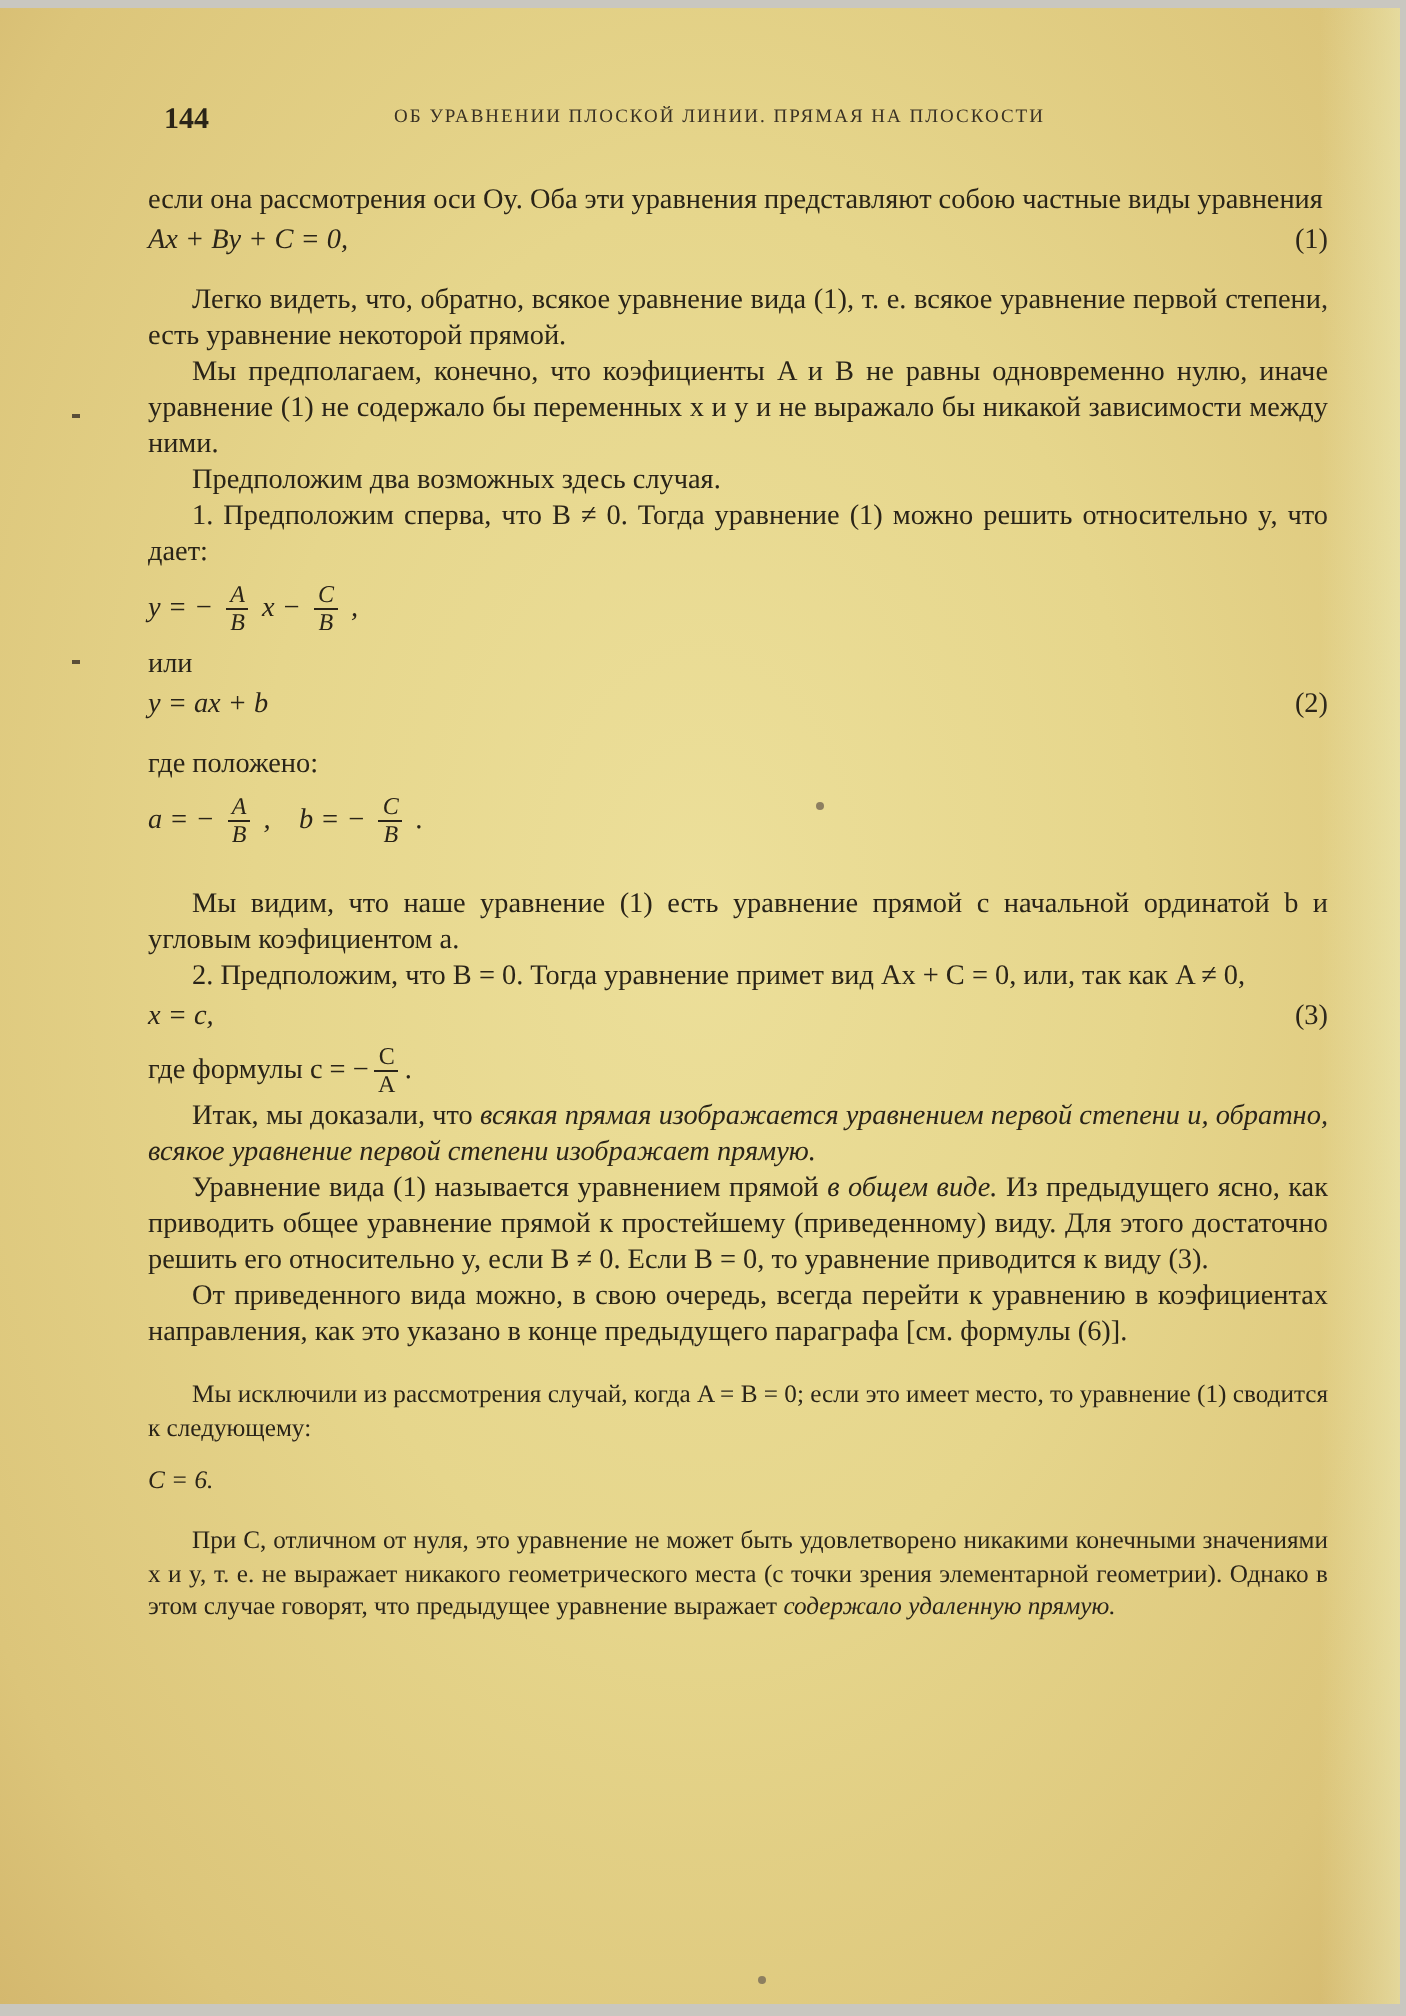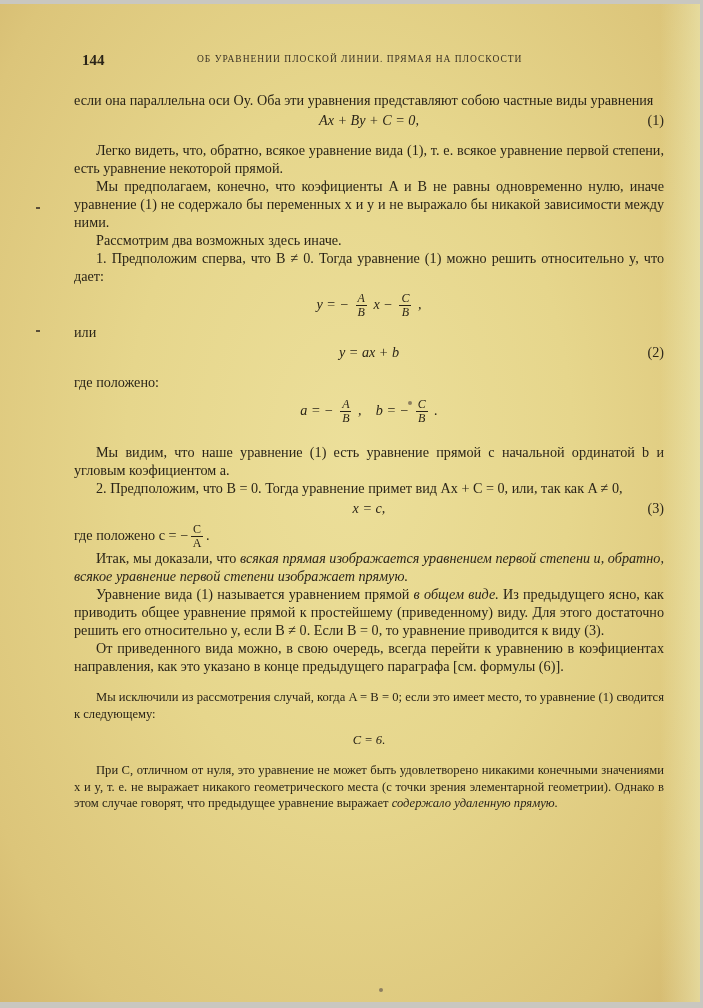--- a/index.html
+++ b/index.html
@@ -23,21 +23,21 @@
     font-size: 13px;
   }
   .page-num { position: absolute; left: 0; top: 0; font-weight: bold; font-size: 15px; }
   .running-head { position: absolute; left: 95px; top: 2px; font-size: 9.5px; letter-spacing: 1px; color: #3a3224; margin-left: 20px; }
   .body-text {
     position: absolute; left: 74px; top: 87px; width: 590px;
     font-size: 14.2px; line-height: 18px; text-align: justify;
   }
   .p { margin: 0; }
   .indent { text-indent: 22px; }
-  .eq { position: relative; text-align: center; font-style: italic; margin: 2px 0; height: 20px; }
+  .eq { position: relative; font-style: italic; margin: 2px 0; height: 20px; }
   .eq .num { position: absolute; right: 0; top: 0; font-style: normal; }
   .frac { display: inline-flex; flex-direction: column; vertical-align: middle; align-items: center; font-size: 12px; line-height: 13px; margin: 0 3px; }
   .frac .top { border-bottom: 1px solid #2a2418; padding: 0 2px; }
   .eq-tall { height: 34px; line-height: 34px; }
   .gap-s { height: 8px; }
   .gap-m { height: 14px; }
   .it { font-style: italic; }
   .small { font-size: 12.6px; line-height: 16.5px; }
   .left-mark { position: absolute; left: 36px; width: 4px; height: 2px; background: #5a4e38; }
   .dot { position: absolute; width: 4px; height: 4px; border-radius: 50%; background: #8d7f60; }
@@ -50,29 +50,29 @@
     <span class="page-num">144</span>
     <span class="running-head">ОБ УРАВНЕНИИ ПЛОСКОЙ ЛИНИИ. ПРЯМАЯ НА ПЛОСКОСТИ</span>
   </div>
 
   <span class="left-mark" style="top:203px"></span>
   <span class="left-mark" style="top:326px"></span>
   <span class="dot" style="left:408px;top:397px"></span>
   <span class="dot" style="left:379px;top:984px"></span>
 
   <div class="body-text">
-    <p class="p">если она параллельна оси Oy. Оба эти уравнения представляют собою частные виды уравнения</p>
+    <p class="p">если она рассмотрения оси Oy. Оба эти уравнения представляют собою частные виды уравнения</p>
     <div class="eq">
       <span>Ax + By + C = 0,</span>
       <span class="num">(1)</span>
     </div>
     <div class="gap-s"></div>
     <p class="p indent">Легко видеть, что, обратно, всякое уравнение вида (1), т. е. всякое уравнение первой степени, есть уравнение некоторой прямой.</p>
     <p class="p indent">Мы предполагаем, конечно, что коэфициенты A и B не равны одновременно нулю, иначе уравнение (1) не содержало бы переменных x и y и не выражало бы никакой зависимости между ними.</p>
-    <p class="p indent">Рассмотрим два возможных здесь иначе.</p>
+    <p class="p indent">Предположим два возможных здесь случая.</p>
     <p class="p indent">1. Предположим сперва, что B ≠ 0. Тогда уравнение (1) можно решить относительно y, что дает:</p>
 
     <div class="eq eq-tall">
       <span>y = −</span>
       <span class="frac">
           <span class="top">A</span>
           <span>B</span>
         </span>
       <span>x −</span>
       <span class="frac">
@@ -105,21 +105,21 @@
     </div>
     <div class="gap-m"></div>
 
     <p class="p indent">Мы видим, что наше уравнение (1) есть уравнение прямой с начальной ординатой b и угловым коэфициентом a.</p>
     <p class="p indent">2. Предположим, что B = 0. Тогда уравнение примет вид Ax + C = 0, или, так как A ≠ 0,</p>
     <div class="eq">
       <span>x = c,</span>
       <span class="num">(3)</span>
     </div>
     <p class="p" style="height:28px;line-height:28px">
-      <span>где положено c = −</span><span class="frac">
+      <span>где формулы c = −</span><span class="frac">
           <span class="top">C</span>
           <span>A</span>
         </span><span>.</span>
     </p>
     <p class="p indent">
       <span>Итак, мы доказали, что </span><span class="it">всякая прямая изображается уравнением первой степени и, обратно, всякое уравнение первой степени изображает прямую.</span>
     </p>
     <p class="p indent">
       <span>Уравнение вида (1) называется уравнением прямой </span><span class="it">в общем виде.</span><span> Из предыдущего ясно, как приводить общее уравнение прямой к простейшему (приведенному) виду. Для этого достаточно решить его относительно y, если B ≠ 0. Если B = 0, то уравнение приводится к виду (3).</span>
     </p>

